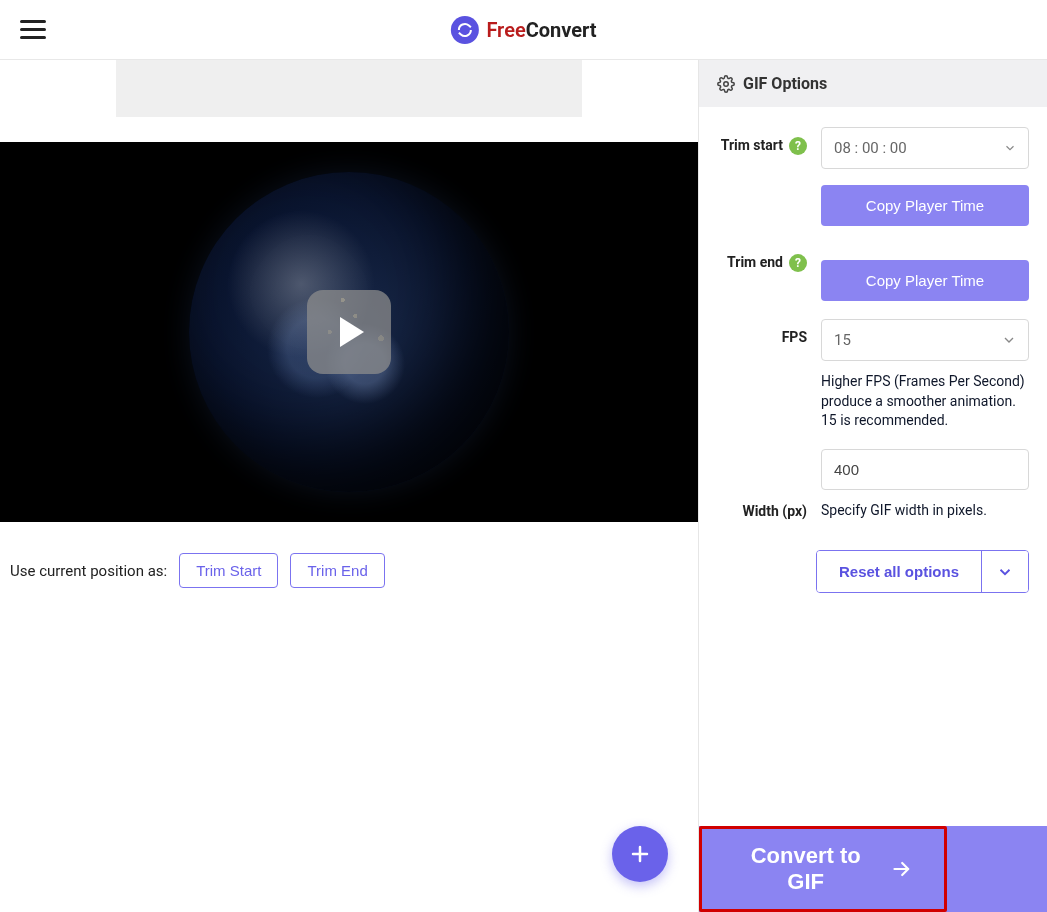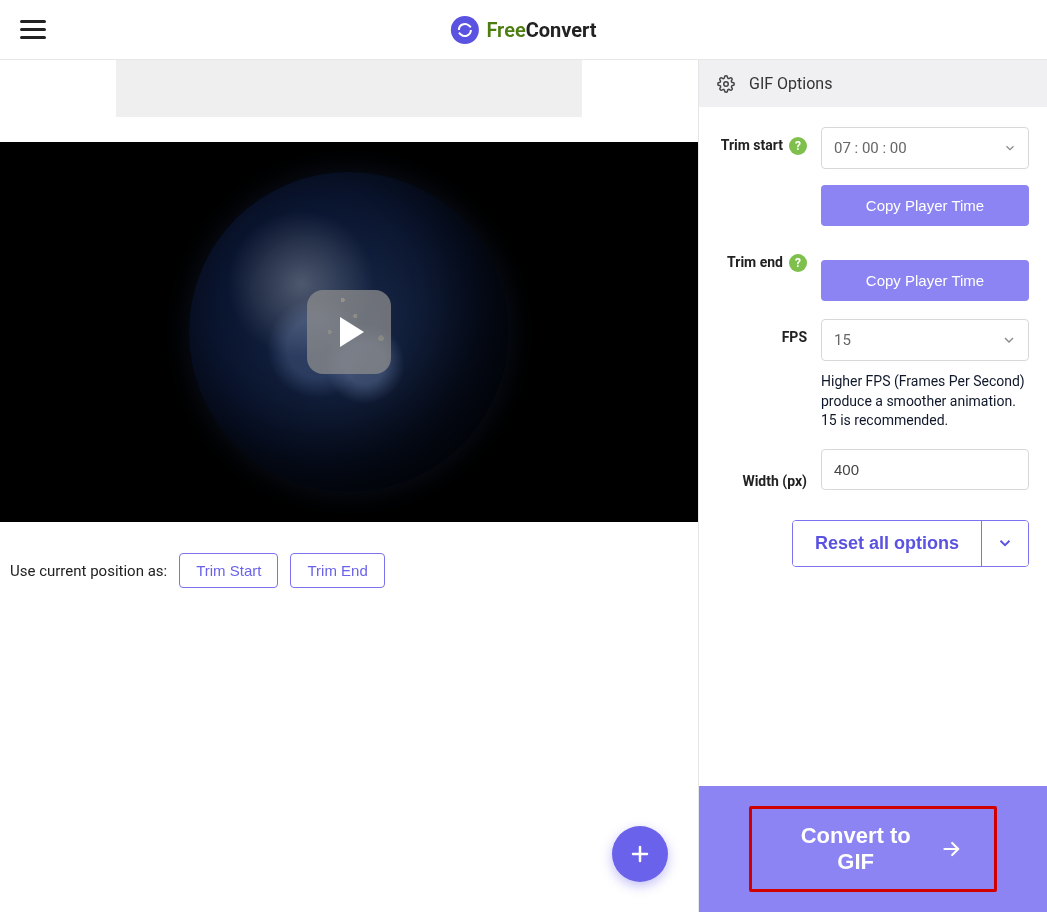--- a/index.html
+++ b/index.html
@@ -44,21 +44,21 @@
   }
   .logo-icon {
     width: 28px;
     height: 28px;
     background: #5a52e0;
     border-radius: 50%;
     display: flex;
     align-items: center;
     justify-content: center;
   }
-  .logo-free { color: #4d7c0f; font-weight: 600; }
+  .logo-free { color: #b91c1c; font-weight: 600; }
   .logo-convert { color: #222; font-weight: 700; }
   
   .main {
     display: flex;
     height: calc(912px - 60px);
   }
   .left-panel {
     flex: 0 0 698px;
     position: relative;
   }
@@ -157,22 +157,22 @@
     font-size: 32px;
     cursor: pointer;
     box-shadow: 0 4px 12px rgba(106,98,234,0.4);
   }
   
   .options-header {
     background: #f0f0f2;
     padding: 14px 18px;
     display: flex;
     align-items: center;
-    gap: 14px;
-    font-weight: 400;
+    gap: 8px;
+    font-weight: 700;
     font-size: 16px;
     color: #333;
   }
   .options-body {
     padding: 20px 18px;
     flex: 1;
     overflow-y: auto;
   }
   .opt-row {
     display: flex;
@@ -251,39 +251,37 @@
     display: flex;
     border: 1px solid #7b73f0;
     border-radius: 4px;
     overflow: hidden;
   }
   .reset-btn {
     background: #fff;
     color: #5a52e0;
     border: none;
     padding: 12px 22px;
-    font-size: 18px;
+    font-size: 15px;
     font-weight: 600;
     cursor: pointer;
   }
   .reset-expand {
     background: #fff;
     border: none;
     border-left: 1px solid #7b73f0;
     padding: 0 14px;
     cursor: pointer;
     display:flex;
     align-items:center;
     color: #5a52e0;
   }
   .convert-bar {
     background: #8b84f2;
-    padding: 20px;
-    display: flex;
-    justify-content: center;
+    display: flex;
   }
   .convert-btn {
     background: transparent;
     border: 3px solid #d10000;
     color: #fff;
     font-size: 22px;
     font-weight: 700;
     padding: 14px 32px;
     display: flex;
     align-items: center;
@@ -355,21 +353,21 @@
 
     <div class="options-body">
 
       <div class="opt-row">
         <div class="opt-label-col">
           <span>Trim start</span>
           <span class="help-dot">?</span>
         </div>
         <div class="opt-field-col">
           <div class="select-wrap">
-            <div class="time-select">07 : 00 : 00</div>
+            <div class="time-select">08 : 00 : 00</div>
             <span class="chev">
               <svg width="14" height="14" viewBox="0 0 24 24" fill="none" stroke="#888" stroke-width="2">
                   <polyline points="6 9 12 15 18 9"></polyline>
                 </svg>
             </span>
           </div>
           <button class="copy-btn">Copy Player Time</button>
         </div>
       </div>
 
@@ -399,20 +397,21 @@
           <div class="hint">Higher FPS (Frames Per Second) produce a smoother animation. 15 is recommended.</div>
         </div>
       </div>
 
       <div class="opt-row">
         <div class="opt-label-col" style="flex-direction:column;align-items:flex-end;padding-top:6px;gap:0">
           <span style="text-align:right;line-height:1.3">Width (px)</span>
         </div>
         <div class="opt-field-col">
           <input class="text-input" style="color: rgb(68, 68, 68);" value="400">
+          <div class="hint">Specify GIF width in pixels.</div>
         </div>
       </div>
 
       <div class="reset-row">
         <div class="reset-group">
           <button class="reset-btn">Reset all options</button>
           <button class="reset-expand">
             <svg width="18" height="18" viewBox="0 0 24 24" fill="none" stroke="#5a52e0" stroke-width="2.5">
                 <polyline points="6 9 12 15 18 9"></polyline>
               </svg>

